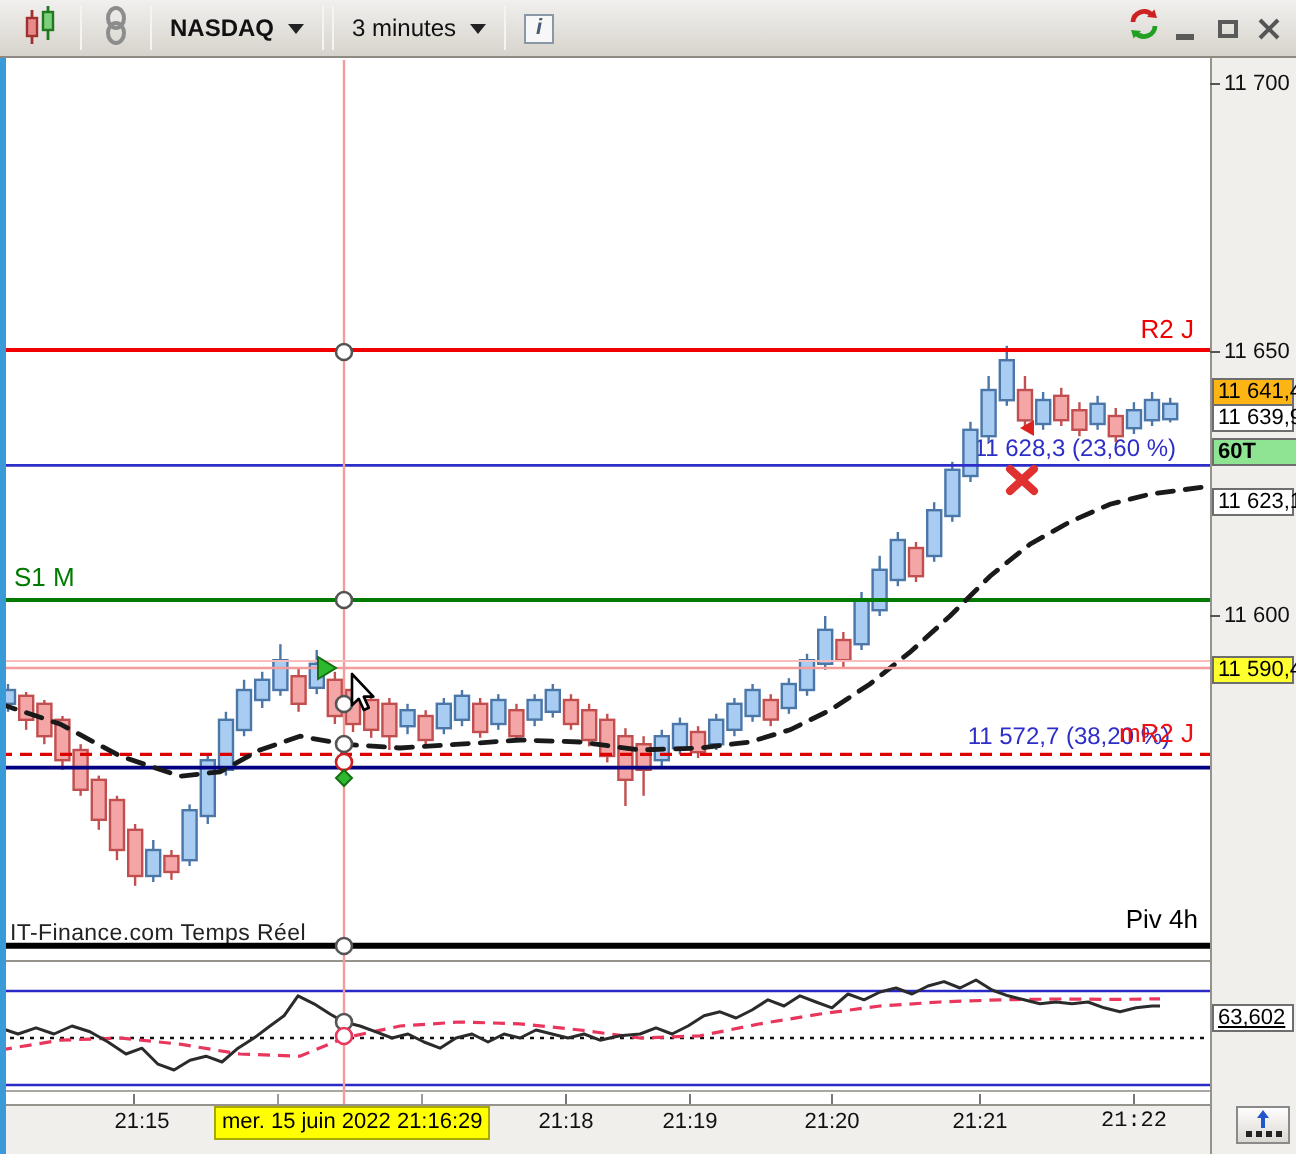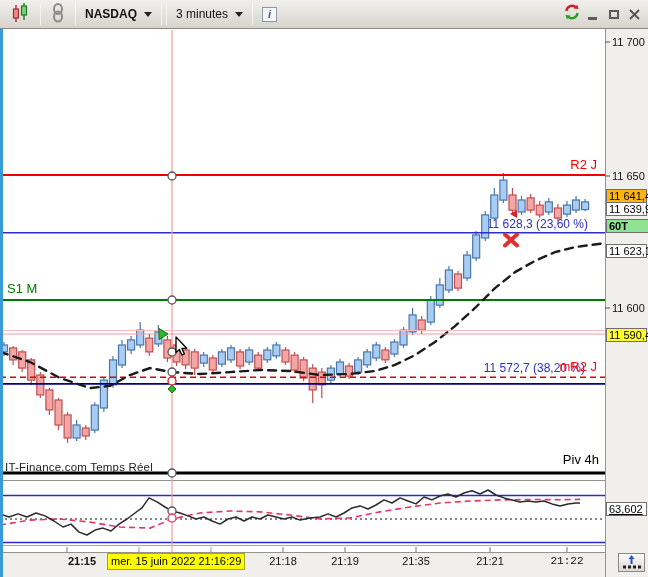--- a/index.html
+++ b/index.html
@@ -128,24 +128,24 @@
     <div id="price-boxes">
         <div class="pbox" style="top: 189px; background: rgb(253, 181, 20); color: rgb(0, 0, 0); width: 41px;">11 641,4</div>
         <div class="pbox" style="top: 202px; background: rgb(255, 255, 255); color: rgb(0, 0, 0); width: 41px;">11 639,9</div>
         <div class="pbox" style="top: 219px; background: rgb(143, 228, 147); color: rgb(0, 0, 0); font-weight: bold; width: 48px;">60T</div>
         <div class="pbox" style="top: 244px; background: rgb(255, 255, 255); color: rgb(0, 0, 0); width: 41px;">11 623,1</div>
         <div class="pbox" style="top: 328px; background: rgb(255, 255, 46); color: rgb(0, 0, 0); width: 41px;">11 590,4</div>
         <div class="pbox" style="top: 488px; background: rgb(255, 255, 255); color: rgb(232, 54, 93); width: 41px; margin-left: 42px;">66,745</div>
         <div class="pbox" style="top: 502px; background: rgb(255, 255, 255); color: rgb(0, 0, 0); width: 41px; text-decoration: underline;">63,602</div>
       </div>
     <div id="time-labels">
-        <div class="tlabel" style="left: 82px; font-weight: bold;">21:15</div>
+        <div class="tlabel" style="left: 71px;">21:15</div>
         <div class="tlabel" style="left: 283px;">21:18</div>
         <div class="tlabel" style="left: 345px;">21:19</div>
-        <div class="tlabel" style="left: 416px;">21:35</div>
+        <div class="tlabel" style="left: 416px;">21:20</div>
         <div class="tlabel" style="left: 490px;">21:21</div>
         <div class="tlabel" style="left: 567px; font-family: Liberation Mono, monospace;">21:22</div>
       </div>
     <div class="tooltip">mer. 15 juin 2022 21:16:29</div>
     <div class="axis-btn">
       <svg width="21" height="15" viewBox="0 0 21 15">
         <line x1="10.5" y1="2.5" x2="10.5" y2="9" stroke="#2255cc" stroke-width="2"></line>
         <polygon points="10.5,0 7.5,4 13.5,4" fill="#2255cc"></polygon>
         <rect x="2" y="10.5" width="3" height="3" fill="#222"></rect>
         <rect x="7" y="10.5" width="3" height="3" fill="#222"></rect>

